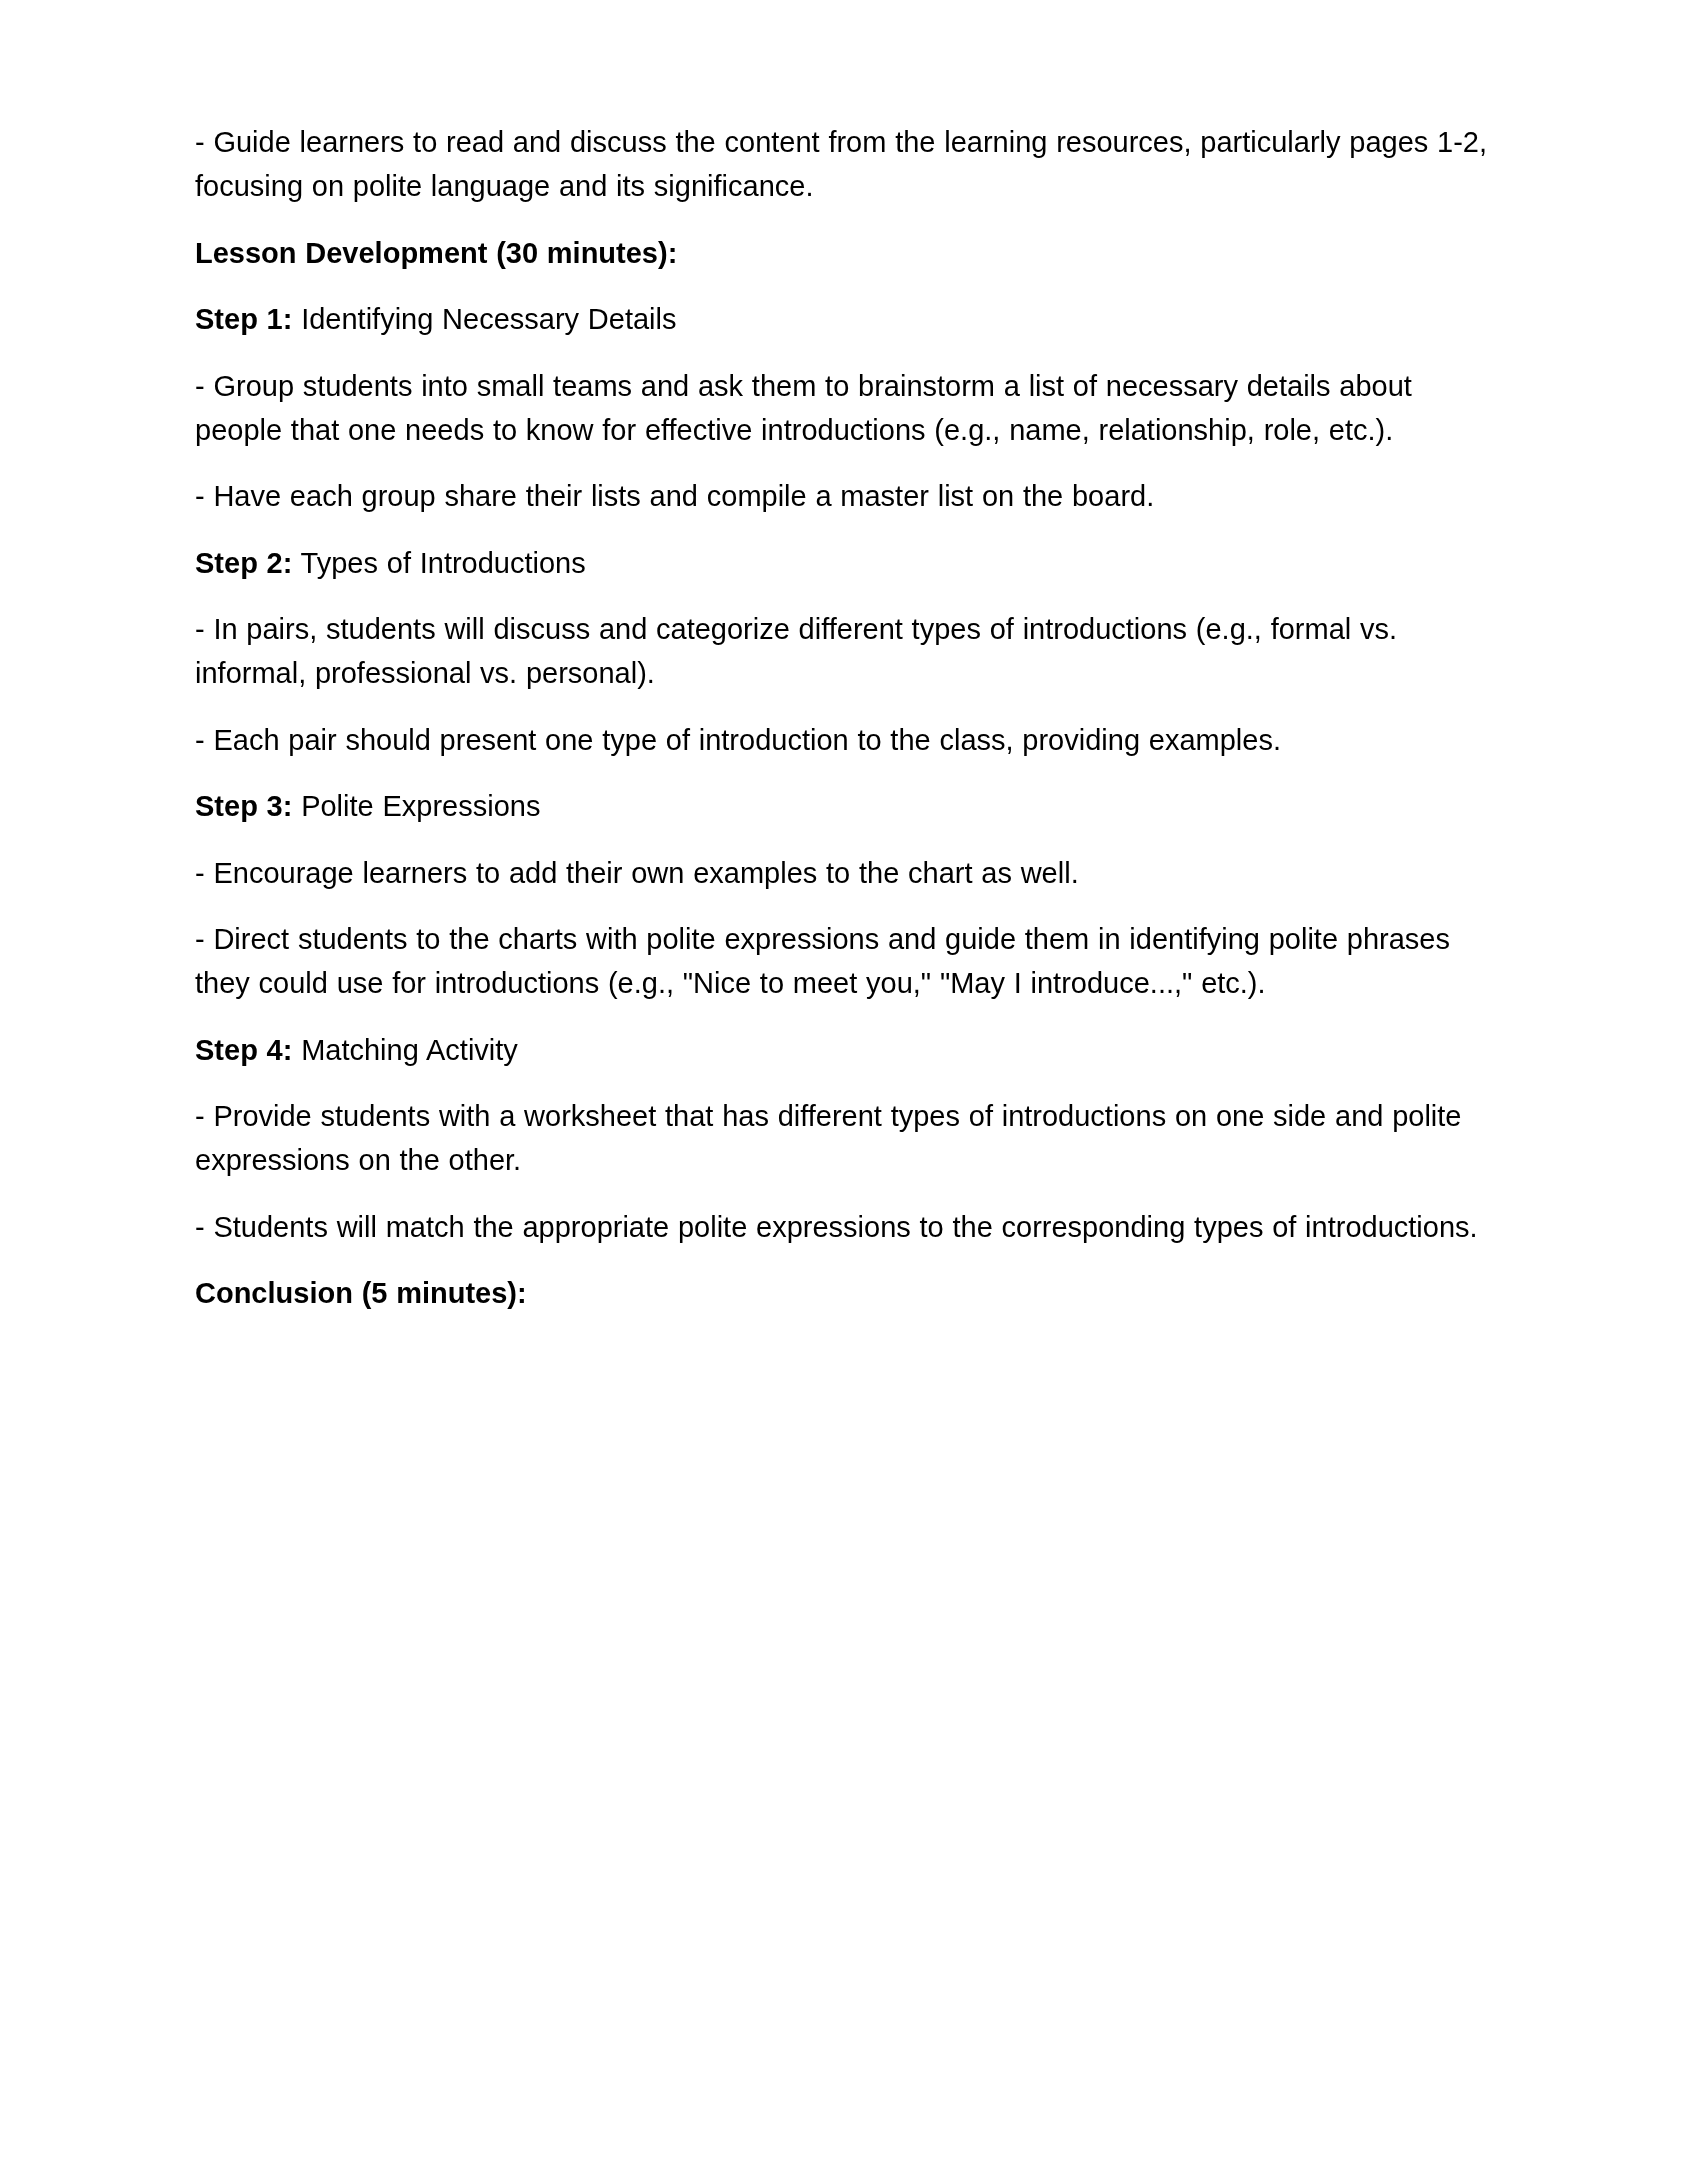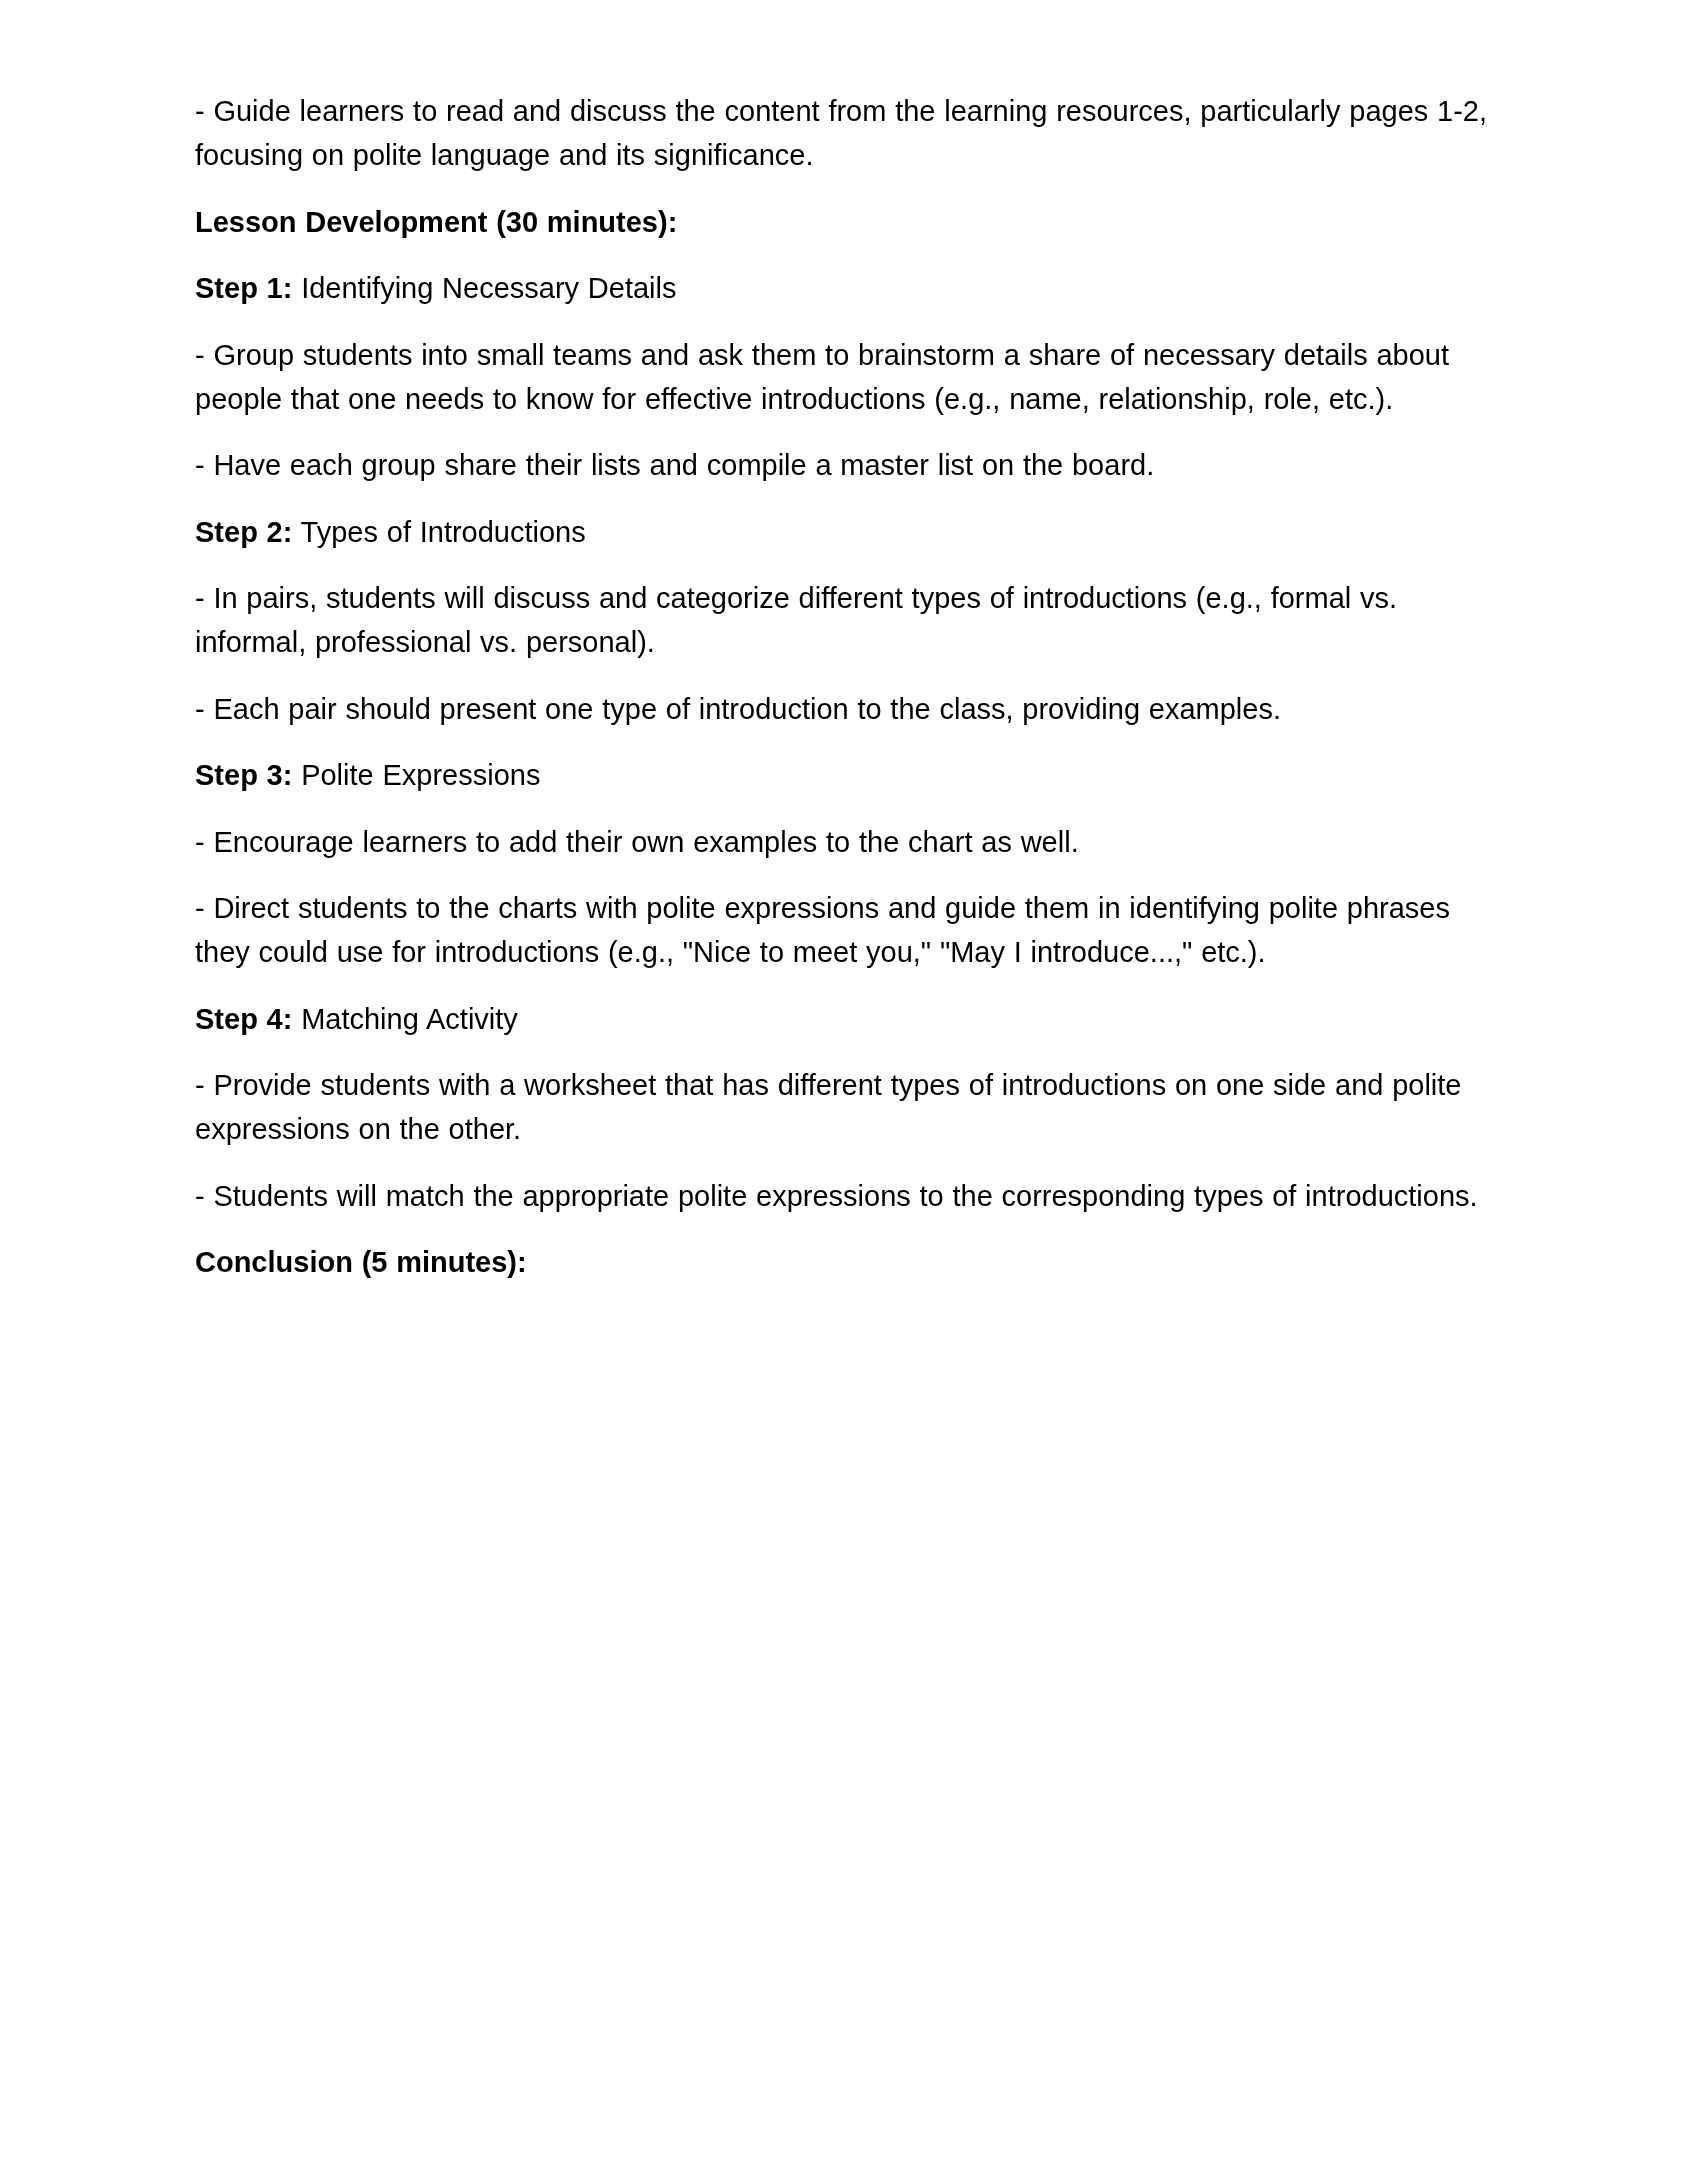--- a/index.html
+++ b/index.html
@@ -10,21 +10,21 @@
     width: 1687px;
     height: 2183px;
     background: #ffffff;
     font-family: "Liberation Sans", sans-serif;
     color: #000000;
   }
   .page {
     box-sizing: border-box;
     width: 1687px;
     height: 2183px;
-    padding: 89px 198px 198px 195px;
+    padding: 120px 198px 198px 195px;
     background: #ffffff;
     overflow: hidden;
   }
   .doc-block {
     width: 1293px;
     font-size: 29px;
     line-height: 44px;
     margin: 0 0 22.5px 0;
     word-spacing: 0.7px;
   }
@@ -42,21 +42,21 @@
 <body>
 
 <div class="page">
 
   <p class="doc-block">- Guide learners to read and discuss the content from the learning resources, particularly pages 1-2, focusing on polite language and its significance.</p>
 
   <p class="doc-block doc-heading gap">Lesson Development (30 minutes):</p>
 
   <p class="doc-block"><span class="step-label">Step 1:</span><span> Identifying Necessary Details</span></p>
 
-  <p class="doc-block">- Group students into small teams and ask them to brainstorm a share of necessary details about people that one needs to know for effective introductions (e.g., name, relationship, role, etc.).</p>
+  <p class="doc-block">- Group students into small teams and ask them to brainstorm a list of necessary details about people that one needs to know for effective introductions (e.g., name, relationship, role, etc.).</p>
 
   <p class="doc-block">- Have each group share their lists and compile a master list on the board.</p>
 
   <p class="doc-block gap"><span class="step-label">Step 2:</span><span> Types of Introductions</span></p>
 
   <p class="doc-block">- In pairs, students will discuss and categorize different types of introductions (e.g., formal vs. informal, professional vs. personal).</p>
 
   <p class="doc-block">- Each pair should present one type of introduction to the class, providing examples.</p>
 
   <p class="doc-block gap"><span class="step-label">Step 3:</span><span> Polite Expressions</span></p>

